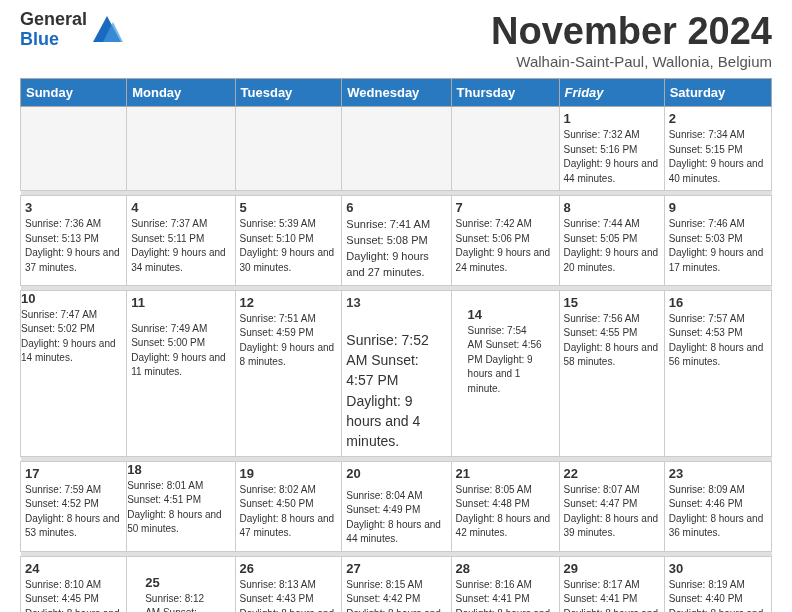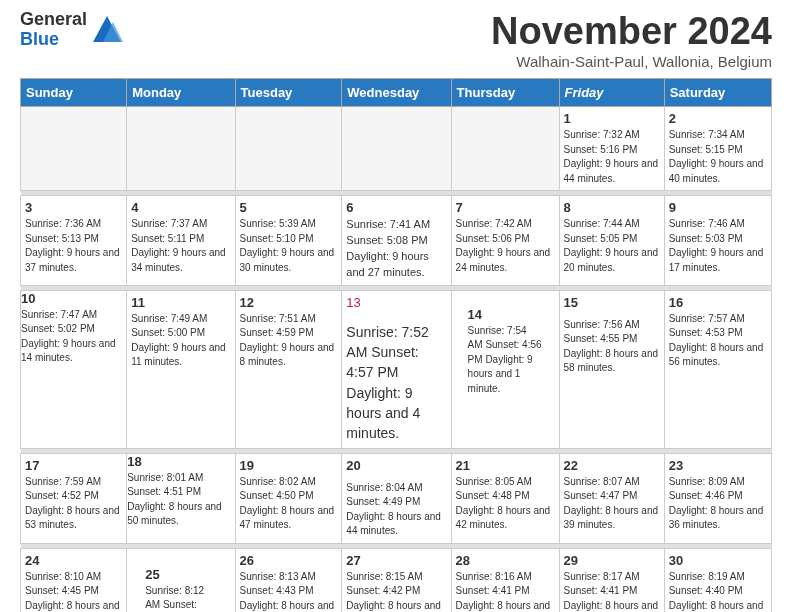--- a/index.html
+++ b/index.html
@@ -109,45 +109,45 @@
           <td colspan="7" style="height: 5px; background: rgb(224, 224, 224); padding: 0px; border: none;"></td>
         </tr>
         <tr>
           <td style="border: 1px solid rgb(204, 204, 204); vertical-align: top; width: 113px; min-height: 85px; background: rgb(255, 255, 255);">
             <span style="font-weight: bold; font-size: 13px; color: rgb(51, 51, 51); display: block; margin-bottom: 2px;">10</span>
             <div style="font-size: 10px; color: rgb(51, 51, 51); line-height: 1.45;">Sunrise: 7:47 AM
 Sunset: 5:02 PM
 Daylight: 9 hours and 14 minutes.</div>
           </td>
           <td style="border: 1px solid rgb(204, 204, 204); vertical-align: top; padding: 4px; width: 113px; min-height: 85px; background: rgb(255, 255, 255);">
-            <span style="font-weight: bold; font-size: 13px; color: rgb(51, 51, 51); display: block; margin-bottom: 2px;">11</span>
+            <span style="font-weight: bold; font-size: 13px; color: rgb(51, 51, 51); display: block; margin-bottom: 12px;">11</span>
             <div style="font-size: 10px; color: rgb(51, 51, 51); line-height: 1.45;">Sunrise: 7:49 AM
 Sunset: 5:00 PM
 Daylight: 9 hours and 11 minutes.</div>
           </td>
           <td style="border: 1px solid rgb(204, 204, 204); vertical-align: top; padding: 4px; width: 113px; min-height: 85px; background: rgb(255, 255, 255);">
             <span style="font-weight: bold; font-size: 13px; color: rgb(51, 51, 51); display: block; margin-bottom: 2px;">12</span>
             <div style="font-size: 10px; color: rgb(51, 51, 51); line-height: 1.45;">Sunrise: 7:51 AM
 Sunset: 4:59 PM
 Daylight: 9 hours and 8 minutes.</div>
           </td>
           <td style="border: 1px solid rgb(204, 204, 204); vertical-align: top; padding: 4px; width: 113px; min-height: 85px; background: rgb(255, 255, 255);">
-            <span style="font-weight: normal; font-size: 13px; color: #be185d; display: block; margin-bottom: 12px;">13</span>
+            <span style="font-weight: bold; font-size: 13px; color: #404040; display: block; margin-bottom: 20px;">13</span>
             <div style="font-size: 14px; color: rgb(51, 51, 51); line-height: 1.45;">Sunrise: 7:52 AM
 Sunset: 4:57 PM
 Daylight: 9 hours and 4 minutes.</div>
           </td>
           <td style="border: 1px solid rgb(204, 204, 204); vertical-align: top; padding: 16px; width: 113px; min-height: 85px; background: rgb(255, 255, 255);">
             <span style="font-weight: bold; font-size: 13px; color: rgb(51, 51, 51); display: block; margin-bottom: 2px;">14</span>
             <div style="font-size: 10px; color: rgb(51, 51, 51); line-height: 1.45;">Sunrise: 7:54 AM
 Sunset: 4:56 PM
 Daylight: 9 hours and 1 minute.</div>
           </td>
           <td style="border: 1px solid rgb(204, 204, 204); vertical-align: top; padding: 4px; width: 113px; min-height: 85px; background: rgb(255, 255, 255);">
-            <span style="font-weight: bold; font-size: 13px; color: rgb(51, 51, 51); display: block; margin-bottom: 8px;">15</span>
+            <span style="font-weight: bold; font-size: 13px; color: rgb(51, 51, 51); display: block; margin-bottom: 2px;">15</span>
             <div style="font-size: 10px; color: rgb(51, 51, 51); line-height: 1.45;">Sunrise: 7:56 AM
 Sunset: 4:55 PM
 Daylight: 8 hours and 58 minutes.</div>
           </td>
           <td style="border: 1px solid rgb(204, 204, 204); vertical-align: top; padding: 4px; width: 113px; min-height: 85px; background: rgb(255, 255, 255);">
             <span style="font-weight: bold; font-size: 13px; color: rgb(51, 51, 51); display: block; margin-bottom: 2px;">16</span>
             <div style="font-size: 10px; color: rgb(51, 51, 51); line-height: 1.45;">Sunrise: 7:57 AM
 Sunset: 4:53 PM
 Daylight: 8 hours and 56 minutes.</div>
           </td>

